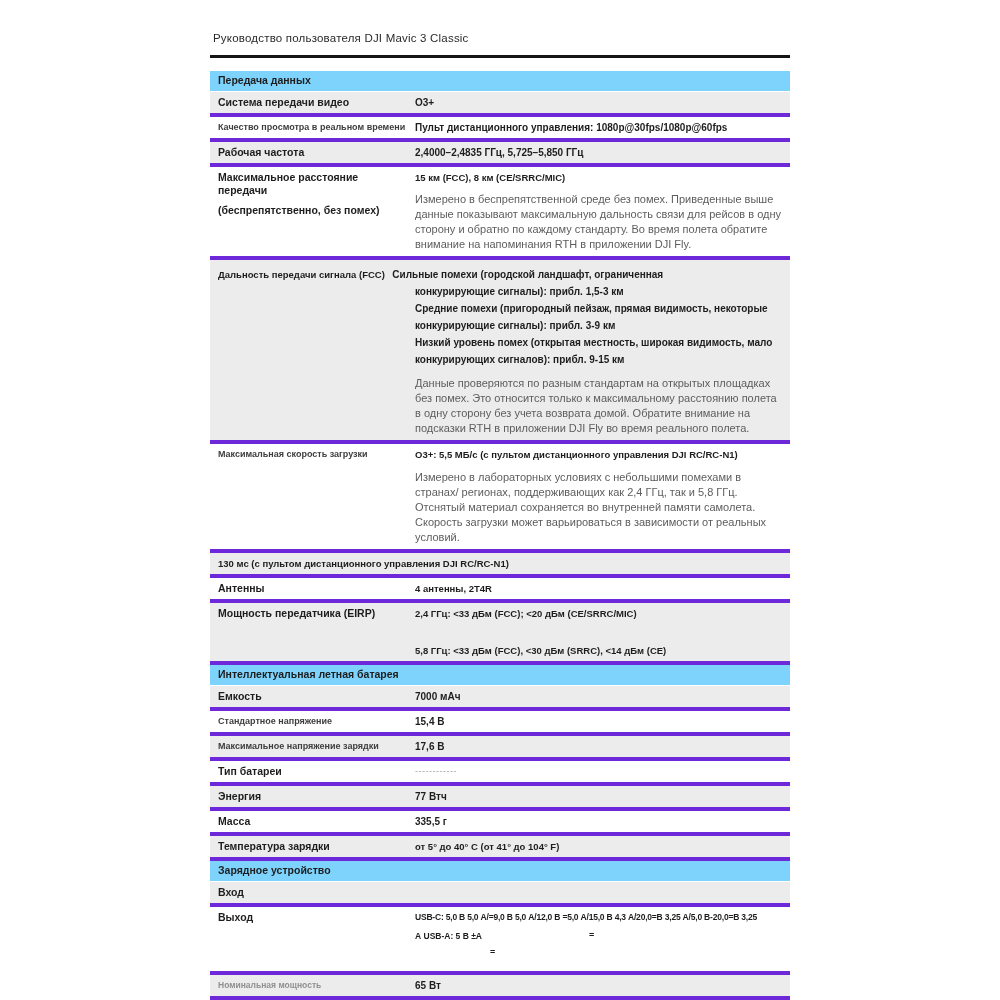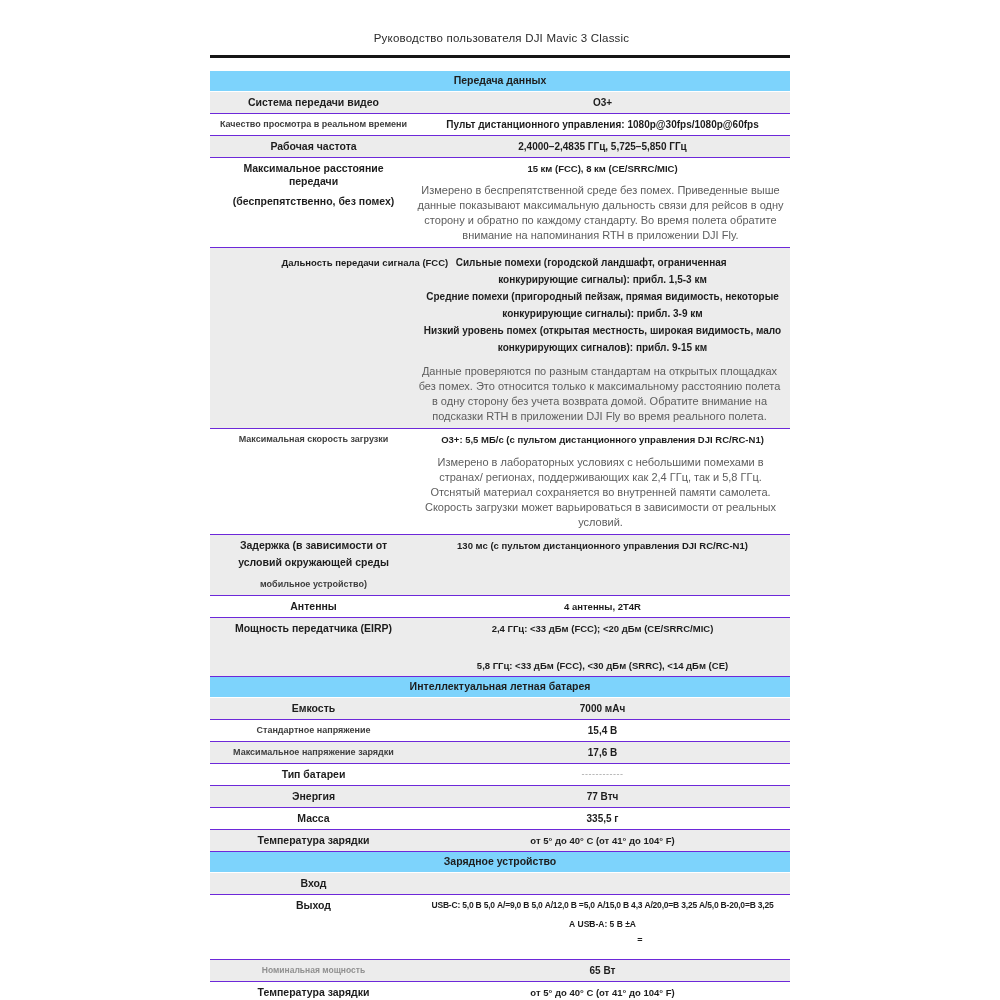--- a/index.html
+++ b/index.html
@@ -1,30 +1,30 @@
 <!DOCTYPE html>
 <html><head>
 <meta charset="utf-8">
 <style>
   html,body{margin:0;padding:0;background:#fff;}
   body{width:1000px;height:1000px;overflow:hidden;
        font-family:"Liberation Sans","DejaVu Sans",sans-serif;
        -webkit-font-smoothing:antialiased;color:#1d1d1d;}
-  .doc{position:relative;width:912px;height:1000px;background:#fff;text-align:center;}
+  .doc{position:relative;width:912px;height:1000px;background:#fff;}
   .content{position:absolute;left:210px;top:0;width:580px;}
 
   .header-title{margin-top:32px;padding-left:3px;font-size:11.5px;
                 font-weight:400;color:#2a2a2a;letter-spacing:.2px;}
   .header-rule{height:3px;background:#151515;margin-top:11px;}
 
   .spec-table{margin-top:13px;}
   .section-h{background:#7dd3fc;font-size:10.5px;font-weight:700;
              padding:3px 8px 4px;border-bottom:1px solid #fff;line-height:13px;}
   .row{display:flex;align-items:flex-start;padding:4px 0 4px 8px;
-       border-bottom:1px solid #6d28d9;background:#fff;}
+       border-bottom:4px solid #6d28d9;background:#fff;}
   .row.alt{background:#ececec;}
   .row.block{display:block;}
   .lbl{flex:0 0 197px;font-size:10.5px;font-weight:700;line-height:13px;
        padding-right:6px;box-sizing:border-box;}
   .lbl .sm, .lbl.sm{font-size:9px;color:#3e3e3e;}
   .lbl.xlight{font-size:8.5px;color:#909090;font-weight:700;}
   .val{flex:1;font-size:10px;font-weight:700;line-height:13px;min-width:0;}
   .v-sm{font-size:9.5px;}
   .v-xs{font-size:9px;}
   .lbl-gap{margin-top:7px;}
@@ -103,25 +103,20 @@
 
       <div class="row">
         <div class="lbl sm">Максимальная скорость загрузки</div>
         <div class="val">
           <div class="v-sm">O3+: 5,5 МБ/с (с пультом дистанционного управления DJI RC/RC-N1)</div>
           <div class="note" style="margin-top:9px;">Измерено в лабораторных условиях с небольшими помехами в странах/ регионах, поддерживающих как 2,4 ГГц, так и 5,8 ГГц. Отснятый материал сохраняется во внутренней памяти самолета. Скорость загрузки может варьироваться в зависимости от реальных условий.</div>
         </div>
       </div>
 
       <div class="row alt">
-        <div class="lbl">
-          <div>Задержка (в зависимости от</div>
-          <div style="margin-top:4px;">условий окружающей среды</div>
-          <div class="sm" style="margin-top:9px;">мобильное устройство)</div>
-        </div>
         <div class="val v-sm">130 мс (с пультом дистанционного управления DJI RC/RC-N1)</div>
       </div>
 
       <div class="row">
         <div class="lbl">Антенны</div>
         <div class="val v-sm">4 антенны, 2T4R</div>
       </div>
 
       <div class="row alt">
         <div class="lbl">Мощность передатчика (EIRP)</div>

